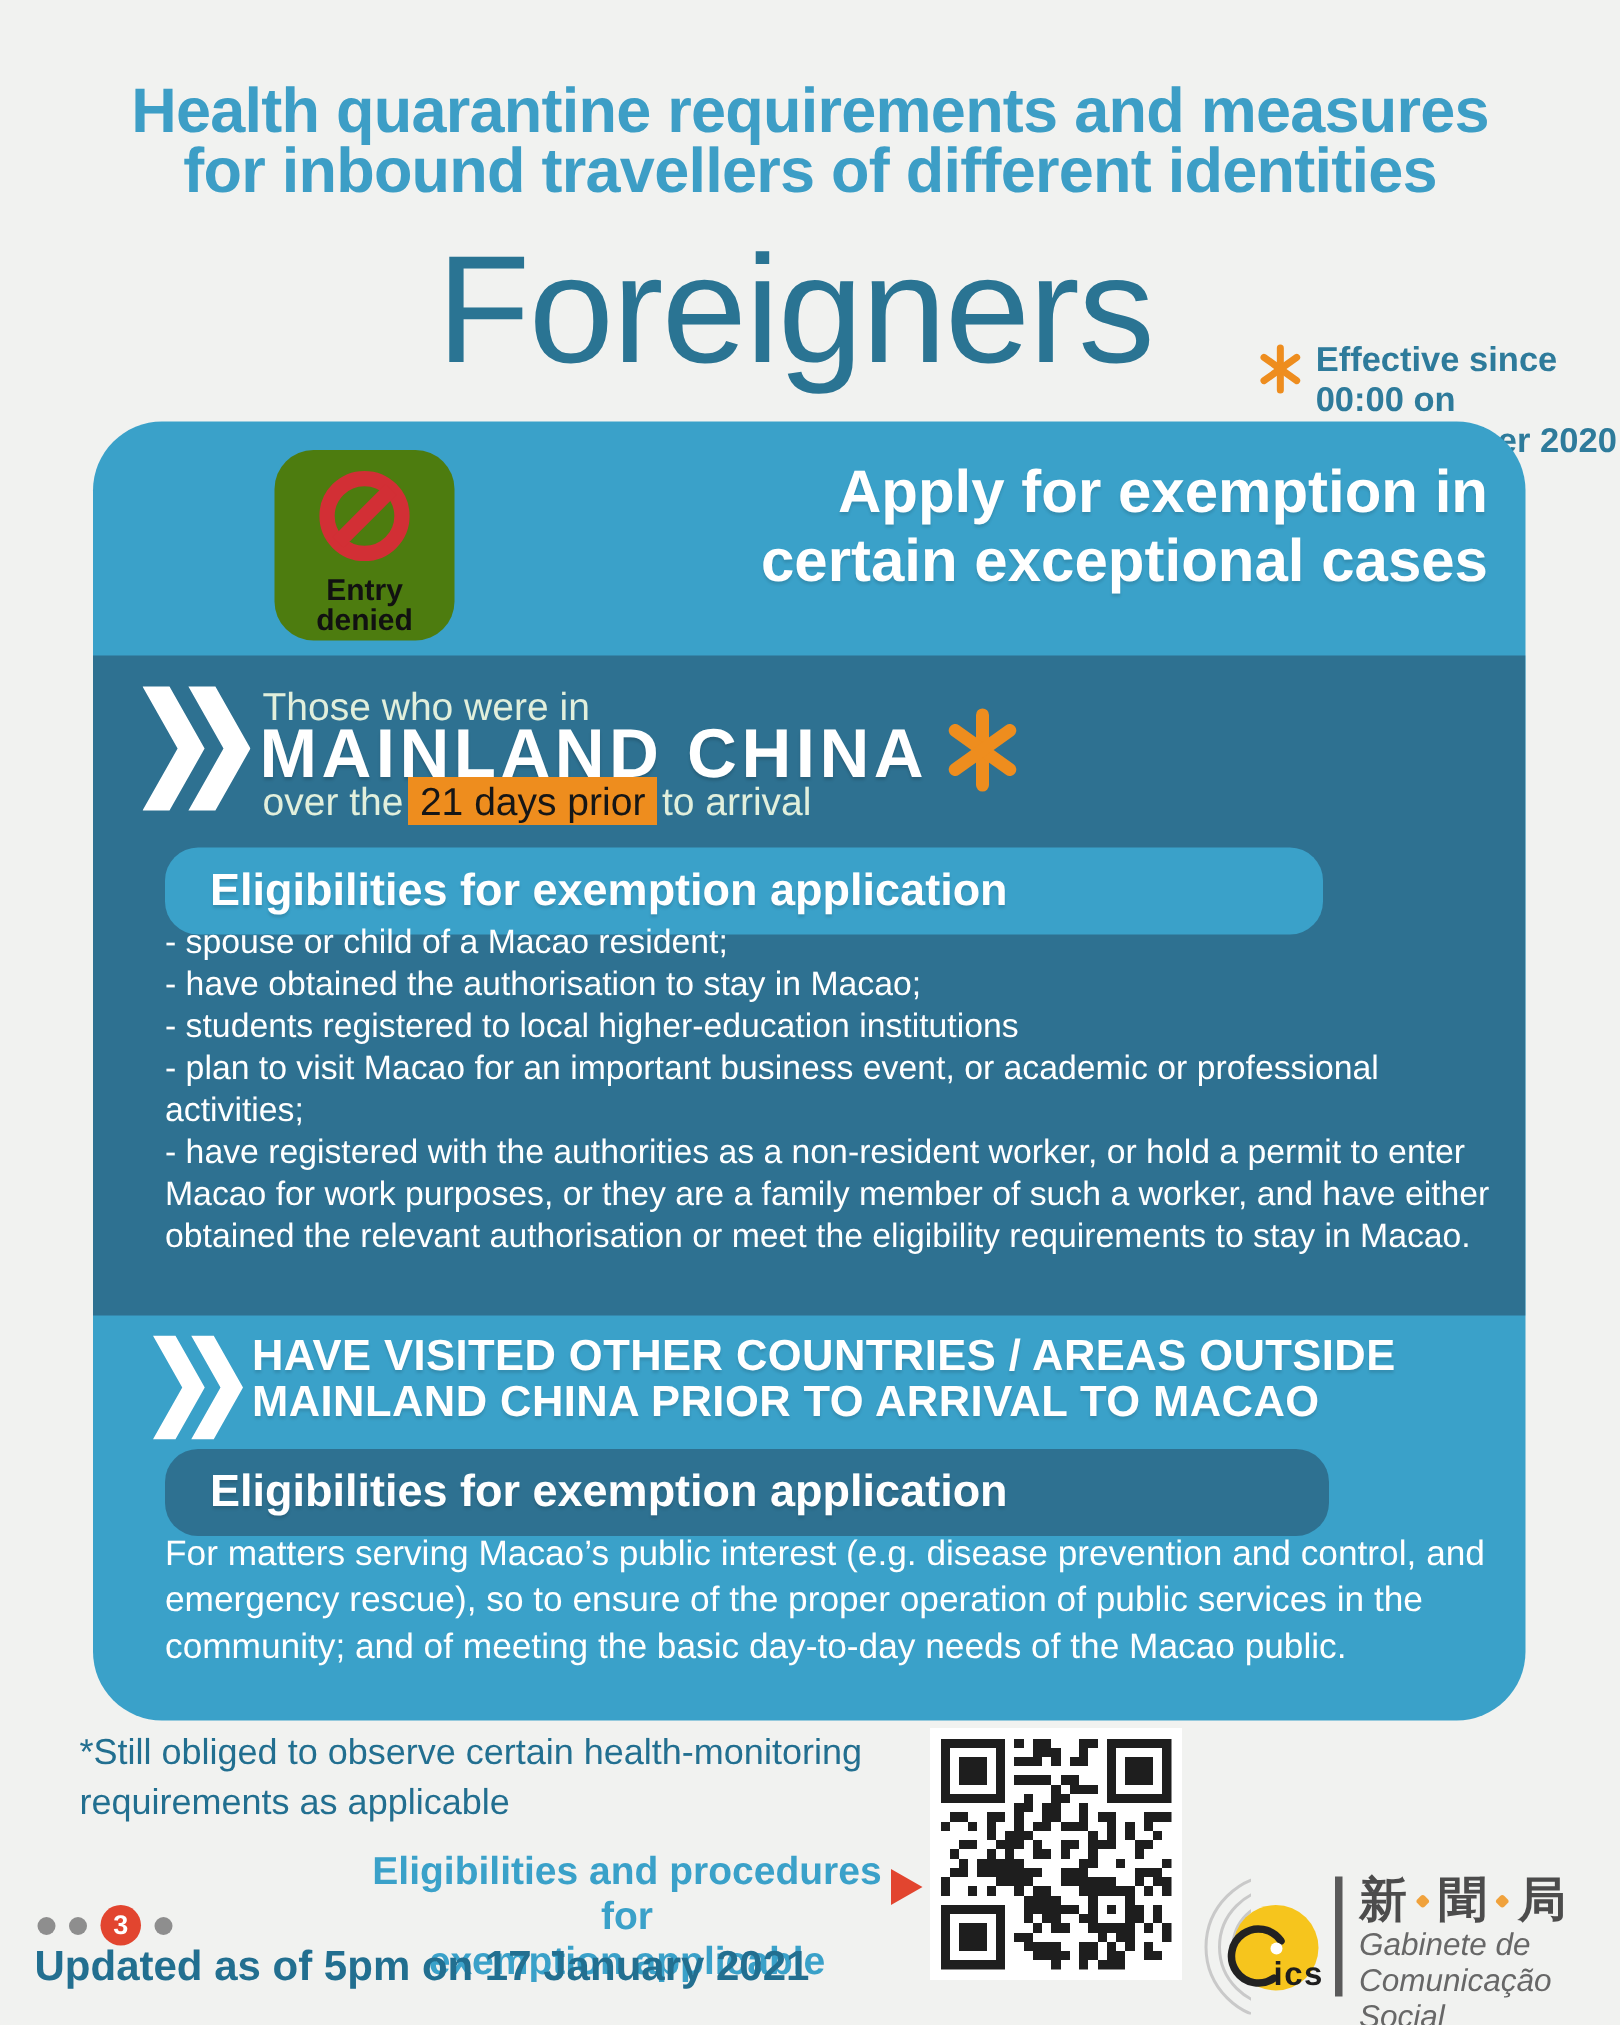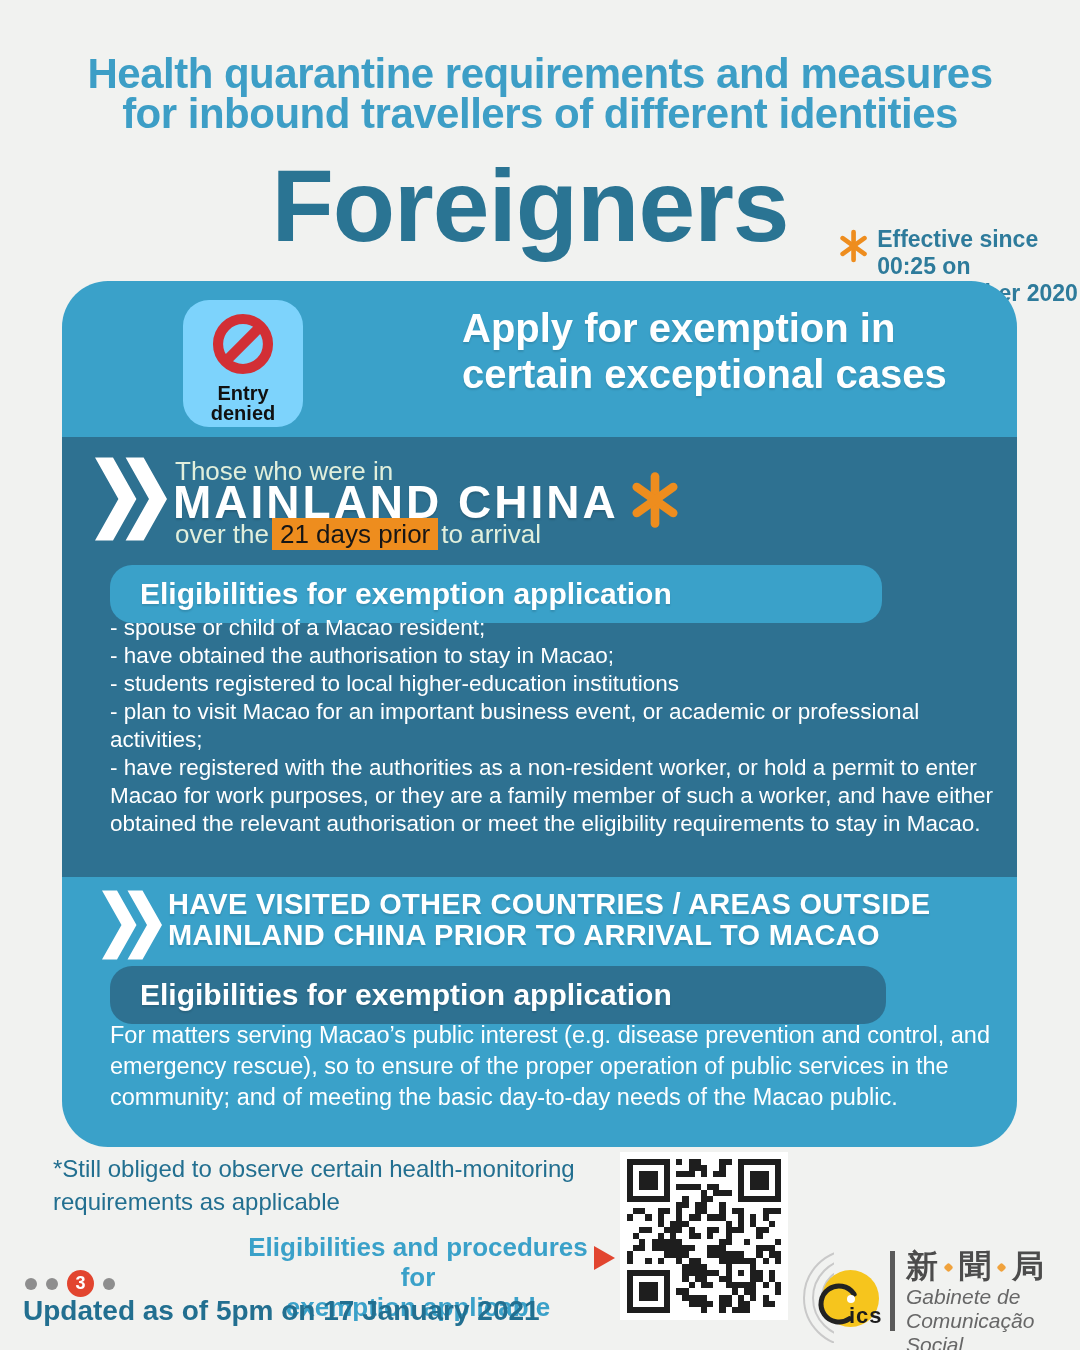--- a/index.html
+++ b/index.html
@@ -8,36 +8,36 @@
     --footer-teal:#226F90; --grey:#8E8E8E; --yellow:#F6C51D; --page-bg:#F1F2F0;
   }
   *{margin:0;padding:0;box-sizing:border-box;}
   body{background:#ddd;font-family:"Liberation Sans",sans-serif;}
   .page{position:relative;width:1080px;height:1350px;background:var(--page-bg);overflow:hidden;}
 
   
   .hdr{position:absolute;top:54px;left:0;width:1080px;text-align:center;color:var(--header);
        font-weight:bold;font-size:42px;line-height:40px;letter-spacing:-0.5px;}
   .big-title{position:absolute;top:148px;left:0;width:1060px;text-align:center;color:var(--title);
-       font-weight:bold;font-size:102px;letter-spacing:-1px;}
+       font-weight:normal;font-size:102px;letter-spacing:-1px;}
   .effective{position:absolute;left:838px;top:222px;display:flex;align-items:flex-start;}
   .effective svg{width:40px;height:48px;margin-right:8px;}
   .effective .txt{color:#2E7B9B;font-weight:bold;font-size:23px;line-height:27px;padding-top:4px;}
 
   
   .card{position:absolute;left:62px;top:281px;width:955px;height:866px;border-radius:46px;
         background:var(--accent-light);overflow:hidden;}
   .band-dark{position:absolute;left:0;top:156px;width:955px;height:440px;background:var(--accent-dark);}
 
-  .entry-box{position:absolute;left:121px;top:19px;width:120px;height:127px;background:#7dd3fc;
+  .entry-box{position:absolute;left:121px;top:19px;width:120px;height:127px;background:#4d7c0f;
         border-radius:26px;text-align:center;}
   .entry-box svg{width:74px;height:74px;margin-top:7px;}
   .entry-label{color:#111;font-weight:bold;font-size:20px;line-height:20px;margin-top:-2px;}
 
-  .apply-h{position:absolute;left:400px;top:24px;width:530px;text-align:left;color:#fff;
+  .apply-h{position:absolute;left:400px;top:24px;width:530px;text-align:right;color:#fff;
         font-weight:bold;font-size:40px;line-height:46px;text-shadow:0 2px 2px rgba(0,0,0,.12);}
 
   .chev1{position:absolute;left:33px;top:172px;width:72px;height:92px;}
   .chev2{position:absolute;left:40px;top:606px;width:60px;height:76px;}
 
   .kicker{position:absolute;left:113px;top:175px;color:var(--pale);font-size:26px;}
   .mainland-row{position:absolute;left:111px;top:194px;display:flex;align-items:center;}
   .mainland{color:#fff;font-weight:800;font-size:46px;letter-spacing:3px;text-shadow:0 2px 2px rgba(0,0,0,.15);}
   .mainland-row svg{width:52px;height:58px;margin-left:10px;margin-top:-4px;}
   .subline{position:absolute;left:113px;top:238px;color:var(--pale);font-size:26px;}
@@ -97,21 +97,21 @@
 
   <div class="effective">
     <svg viewBox="0 0 60 64">
       <g stroke="#EE8D1E" stroke-width="9" stroke-linecap="round">
         <line x1="30" y1="5" x2="30" y2="59"></line>
         <line x1="9" y1="17" x2="51" y2="47"></line>
         <line x1="51" y1="17" x2="9" y2="47"></line>
       </g>
     </svg>
     <div class="txt">
-      <div>Effective since 00:25 on</div>
+      <div>Effective since 00:00 on</div>
       <div>23 December 2020</div>
     </div>
   </div>
 
   <div class="card">
     <div class="band-dark"></div>
 
     <div class="entry-box">
       <svg viewBox="0 0 80 80">
         <g stroke="#D22F35" stroke-width="11" fill="none">

